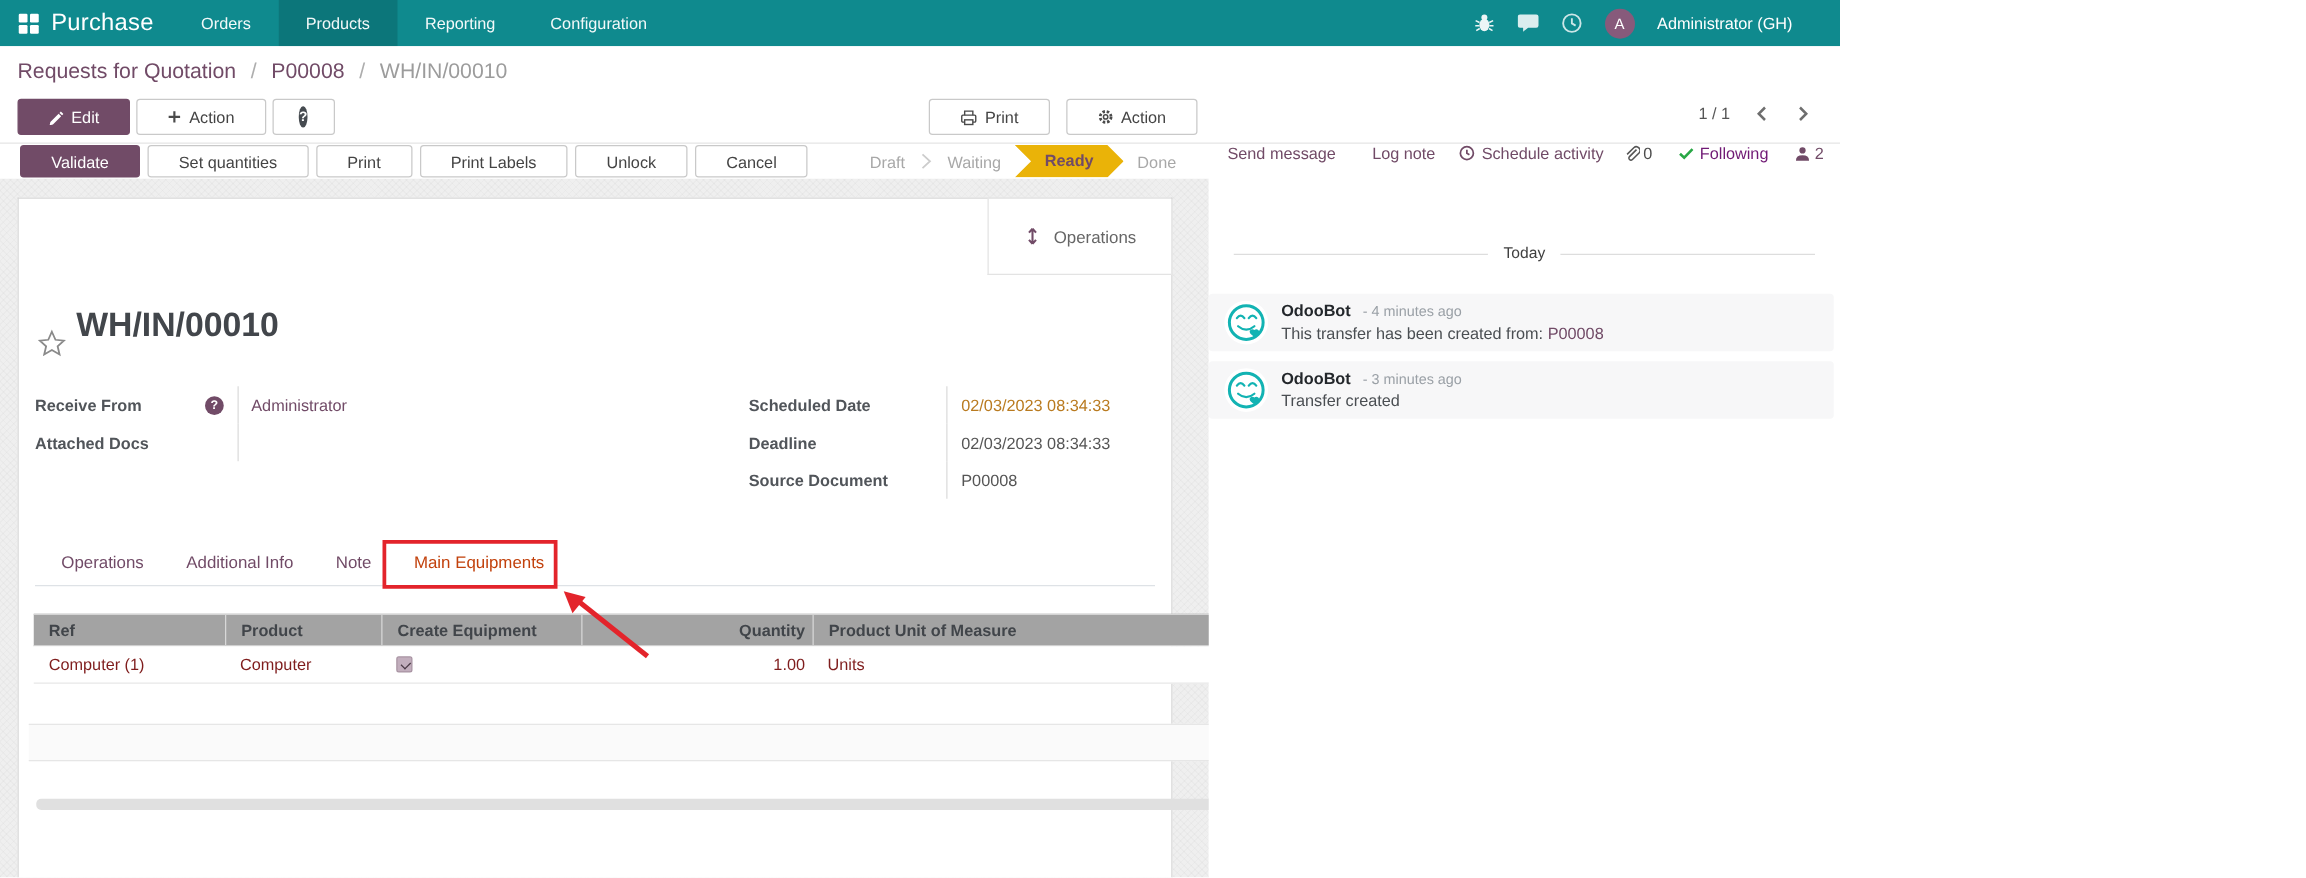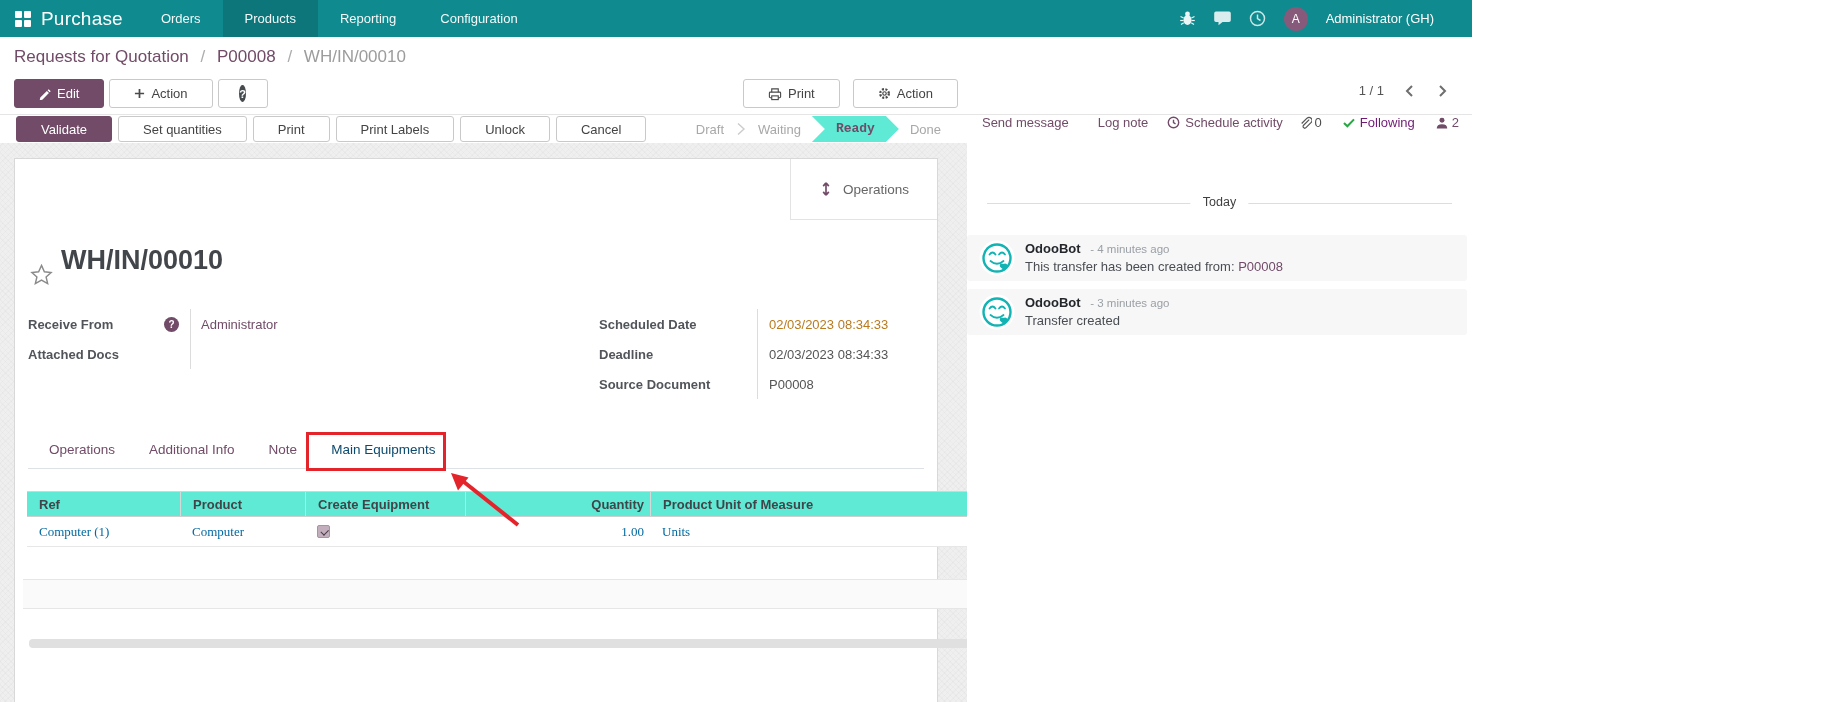--- a/index.html
+++ b/index.html
@@ -39,22 +39,22 @@
   .pager-btn { width:14px; height:14px; cursor:pointer; }
 
   
   .statusrow { display:flex; height:28px; background:#fff; }
   .status-left { width:1212px; position:relative; display:flex; align-items:center; }
   .sb-buttons { margin-left:16px; display:flex; gap:6px; }
   .sb-buttons .btn { height:26px; }
   .sb-steps { position:absolute; right:17px; top:1px; height:26px; display:flex; align-items:center; font-size:13px; color:#a8a8a8; }
   .step { padding:0 9px; }
   .step-sep { width:14px; height:14px; margin:0 1px; }
-  .step-active { background:#5eead4; color:#714B67; font-weight:700; padding:0 24px; height:26px; line-height:26px;
-    clip-path: polygon(0 0, calc(100% - 13px) 0, 100% 50%, calc(100% - 13px) 100%, 0 100%, 13px 50%); margin:0 2px;font-family:Liberation Mono, monospace; }
+  .step-active { background:#eab308; color:#714B67; font-weight:700; padding:0 24px; height:26px; line-height:26px;
+    clip-path: polygon(0 0, calc(100% - 13px) 0, 100% 50%, calc(100% - 13px) 100%, 0 100%, 13px 50%); margin:0 2px; }
 
   .contentrow { display:flex; height:559px; }
 
   
   .form-bg { width:1212px; position:relative; background-color:#efefef;
     background-image:
       repeating-linear-gradient(45deg, rgba(0,0,0,0.02) 0 1px, transparent 1px 4px),
       repeating-linear-gradient(-45deg, rgba(0,0,0,0.02) 0 1px, transparent 1px 4px); }
   .sheet { position:absolute; left:14px; right:29px; top:15px; bottom:0;
            background:#fff; border:1px solid #d8d8d8; border-bottom:none; }
@@ -79,35 +79,35 @@
   .fval-amber { color:#b97a1f; }
   .fhelp { margin-left:auto; margin-right:11px; width:15px; height:15px; border-radius:50%;
            background:#714B67; color:#fff; font-size:10px; font-weight:700;
            display:flex; align-items:center; justify-content:center; }
 
   
   .tabs { position:absolute; left:13px; right:13px; top:272px; height:38px;
           border-bottom:1px solid #dee2e6; display:flex; font-size:13.5px; }
   .tab { padding:0 17px; line-height:38px; color:#714B67; cursor:pointer; }
   .tab:first-child { margin-left:4px; }
-  .tab.active { color:#0c4a6e; }
+  .tab.active { color:#c2410c; }
 
   
   .red-box { position:absolute; left:291px; top:273px; width:140px; height:39px;
              border:3px solid #e3242b; z-index:6; pointer-events:none; }
   .red-arrow { position:absolute; left:428px; top:310px; z-index:6; pointer-events:none; }
 
   
   .otable { position:absolute; left:12px; top:332px; width:1134px; font-size:13px; }
-  .thead { height:26px; display:flex; align-items:stretch; background:#5eead4;
+  .thead { height:26px; display:flex; align-items:stretch; background:#a3a3a3;
            border-top:1px solid #d4d4d4; border-bottom:1px solid #cfcfcf; font-weight:700; color:#41454a; }
   .th { padding:0 12px; display:flex; align-items:center; }
   .th + .th { border-left:1px solid #d8d8d8; }
   .trow { height:30px; display:flex; align-items:stretch; background:#fff;
-          border-bottom:1px solid #e7e7e7; color:#0369a1;font-family:Liberation Serif, serif; }
+          border-bottom:1px solid #e7e7e7; color:#7f1d1d; }
   .td { padding:0 12px; display:flex; align-items:center; }
   .c1 { width:153px; } .c2 { width:125px; } .c3 { width:160px; }
   .c4 { width:185px; justify-content:flex-end; padding-right:6px; }
   .c5 { width:359px; } .c6 { width:125px; }
   .c7 { width:27px; justify-content:center; padding:0; }
   .ocheckbox { width:13px; height:13px; background:#c2aebd; border:1px solid #a690a1;
                border:1px solid #a globals; border:1px solid #a893a2; border-radius:2px; position:relative; }
   .ocheckbox.checked::after { content:""; position:absolute; left:2.5px; top:2.5px; width:6px; height:3.5px;
                border-left:1.7px solid #4a3a46; border-bottom:1.7px solid #4a3a46; transform:rotate(-45deg); }
   .trash-btn { width:15px; height:16px; cursor:pointer; }

